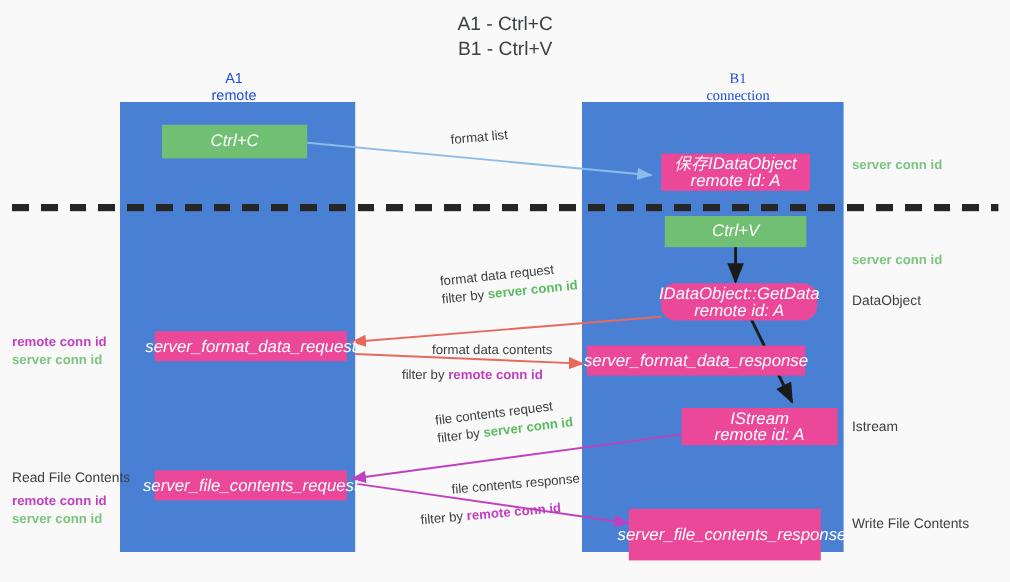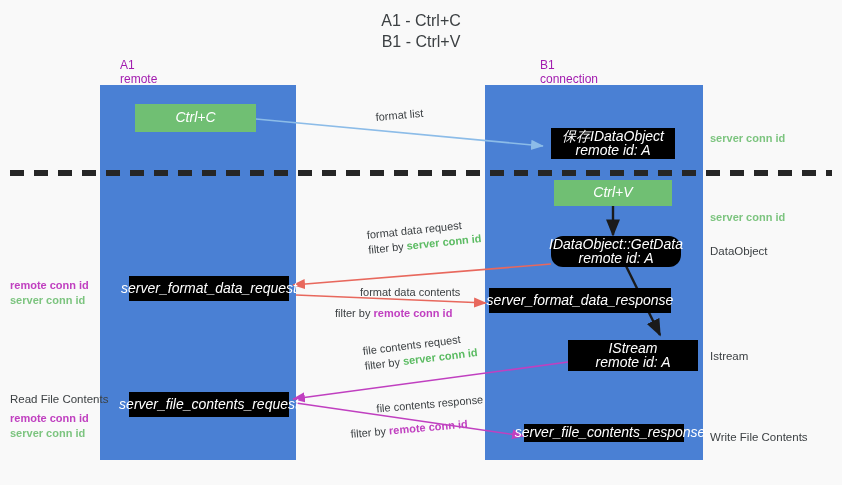--- a/index.html
+++ b/index.html
@@ -14,42 +14,42 @@
   .abs{position:absolute;}
 
   
   #title{
     left:0;top:10px;width:842px;text-align:center;
     font-size:16px;color:#3c4043;line-height:21px;
   }
 
   
   .lane-head{
-    font-size:12px;color:#a21caf;line-height:14px;
+    text-align:center;font-size:12px;color:#1d4ed8;line-height:14px;
   }
   .lane-head .l2{display:block;}
 
   
   .lane{background:#4a80d4;}
 
   
   #divider{
     left:10px;top:170px;width:822px;height:6px;
     background-image:repeating-linear-gradient(to right,#262626 0 14px,rgba(0,0,0,0) 14px 24px);
   }
 
   
   .box{
     display:flex;flex-direction:column;align-items:center;justify-content:center;
     color:#ffffff;font-size:14px;line-height:13.5px;text-align:center;
     box-sizing:border-box;
     font-style:italic;
   }
   .box.green{background:#70bf73;}
-  .box.orange{background:#000000;}
+  .box.orange{background:#ec4899;}
   .box .ln2{display:block;text-align:right;}
 
   
   #arrows{position:absolute;left:0;top:0;width:842px;height:485px;overflow:visible;}
 
   
   .alabel{
     font-size:11px;color:#3c4043;white-space:nowrap;line-height:15px;
   }
   .alabel .green-t{color:#5bbb62;font-weight:bold;}
@@ -68,21 +68,21 @@
 
   <div class="abs" id="title">
     <div>A1 - Ctrl+C</div>
     <div>B1 - Ctrl+V</div>
   </div>
 
   <div class="abs lane-head" style="left:120px;top:58px;width:150px;">
     <span>A1</span>
     <span class="l2">remote</span>
   </div>
-  <div class="abs lane-head" style="left:540px;top:58px;width:150px;">
+  <div class="abs lane-head" style="left:540px;top:58px;width:150px;font-family:Liberation Serif, serif;">
     <span>B1</span>
     <span class="l2">connection</span>
   </div>
 
   <div class="abs lane" style="left:100px;top:85px;width:196px;height:375px;"></div>
   <div class="abs lane" style="left:485px;top:85px;width:218px;height:375px;"></div>
 
   <div class="abs" id="divider"></div>
 
   <svg id="arrows" viewBox="0 0 842 485">
@@ -144,21 +144,21 @@
 
   <div class="abs box orange" style="left:568px;top:340px;width:130px;height:31px;">
     <span>IStream</span>
     <span class="ln2">remote id: A</span>
   </div>
 
   <div class="abs box orange" style="left:129px;top:392px;width:160px;height:25px;">
     <span>server_file_contents_request</span>
   </div>
 
-  <div class="abs box orange" style="left:524px;top:424px;width:160px;height:18px;padding-left:12px;">
+  <div class="abs box orange" style="left:524px;top:424px;width:160px;height:43px;padding-left:12px;">
     <span>server_file_contents_response</span>
   </div>
 
   <div class="abs alabel" style="left:375px;top:110px;transform:rotate(-5deg);transform-origin:left top;">
     <span>format list</span>
   </div>
 
   <div class="abs alabel" style="left:366px;top:228px;transform:rotate(-6deg);transform-origin:left top;">
     <div>format data request</div>
     <div>

